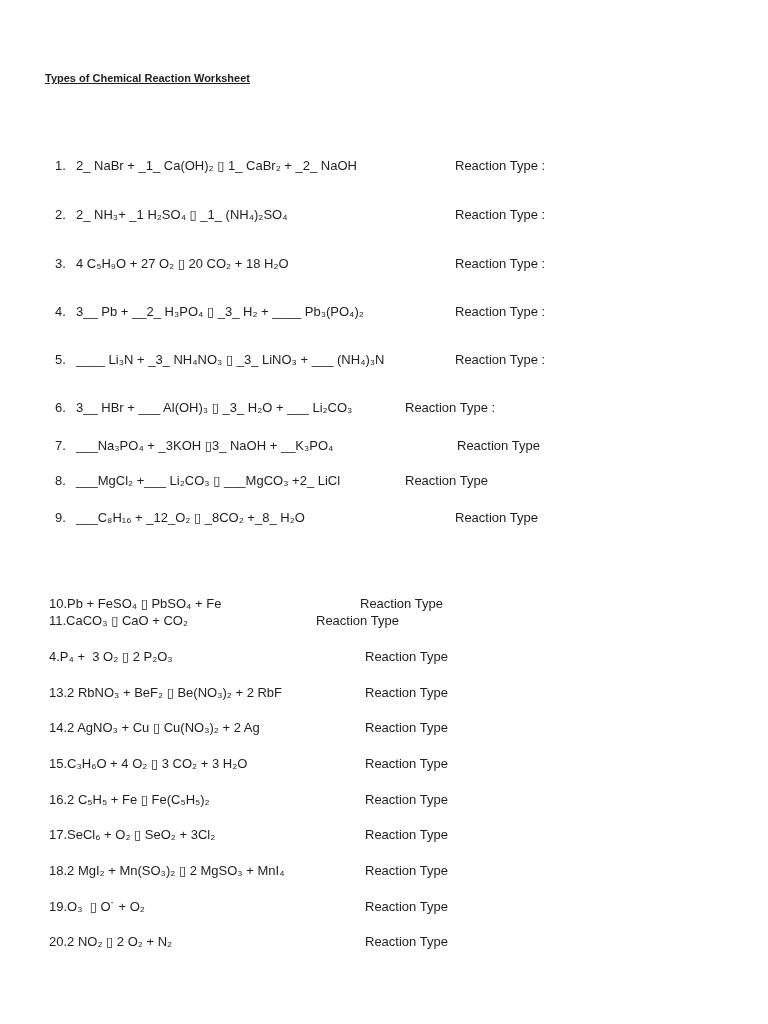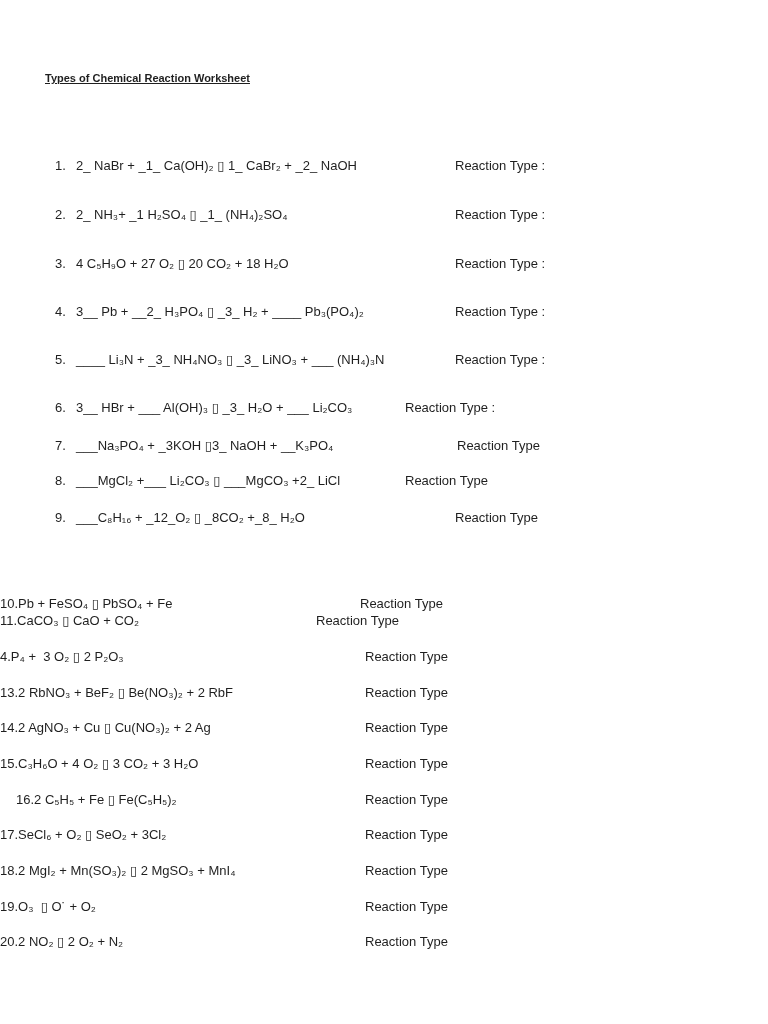--- a/index.html
+++ b/index.html
@@ -33,21 +33,21 @@
   .instructions.p1{top:106px;}
   .instructions.p2{top:540px;}
 
   
   .row{
     position:absolute;left:0;right:0;
     font-size:13px;line-height:16px;white-space:pre;
   }
   .row .num{display:inline-block;}
   .row.sec-a .num{margin-left:55px;width:21px;}
-  .row.sec-b .num{}
+  .row.sec-b .num{margin-left:49px;}
   .row .eq{white-space:pre;}
   .row .rt-label{position:absolute;top:0;white-space:pre;}
 
   
   .footer{
     position:absolute;left:45px;top:955px;
     font-family:"Liberation Serif","DejaVu Serif",serif;
     font-size:14.5px;
   }
 </style>
@@ -69,21 +69,21 @@
       <div class="row sec-a" style="top: 400px;"><span class="num">6.</span><span class="eq">3__ HBr + ___ Al(OH)₃ ▯ _3_ H₂O + ___ Li₂CO₃</span><span class="rt-label" style="left: 405px;">Reaction Type :</span></div>
       <div class="row sec-a" style="top: 438px;"><span class="num">7.</span><span class="eq">___Na₃PO₄ + _3KOH ▯3_ NaOH + __K₃PO₄</span><span class="rt-label" style="left: 457px;">Reaction Type</span></div>
       <div class="row sec-a" style="top: 473px;"><span class="num">8.</span><span class="eq">___MgCl₂ +___ Li₂CO₃ ▯ ___MgCO₃ +2_ LiCl</span><span class="rt-label" style="left: 405px;">Reaction Type</span></div>
       <div class="row sec-a" style="top: 510px;"><span class="num">9.</span><span class="eq">___C₈H₁₆ + _12_O₂ ▯ _8CO₂ +_8_ H₂O</span><span class="rt-label" style="left: 455px;">Reaction Type</span></div>
       <div class="row sec-b" style="top: 596px;"><span class="num">10.</span><span class="eq">Pb + FeSO₄ ▯ PbSO₄ + Fe</span><span class="rt-label" style="left: 360px;">Reaction Type</span></div>
       <div class="row sec-b" style="top: 613px;"><span class="num">11.</span><span class="eq">CaCO₃ ▯ CaO + CO₂</span><span class="rt-label" style="left: 316px;">Reaction Type</span></div>
       <div class="row sec-b" style="top: 649px;"><span class="num">4.</span><span class="eq">P₄ +  3 O₂ ▯ 2 P₂O₃</span><span class="rt-label" style="left: 365px;">Reaction Type</span></div>
       <div class="row sec-b" style="top: 685px;"><span class="num">13.</span><span class="eq">2 RbNO₃ + BeF₂ ▯ Be(NO₃)₂ + 2 RbF</span><span class="rt-label" style="left: 365px;">Reaction Type</span></div>
       <div class="row sec-b" style="top: 720px;"><span class="num">14.</span><span class="eq">2 AgNO₃ + Cu ▯ Cu(NO₃)₂ + 2 Ag</span><span class="rt-label" style="left: 365px;">Reaction Type</span></div>
       <div class="row sec-b" style="top: 756px;"><span class="num">15.</span><span class="eq">C₃H₆O + 4 O₂ ▯ 3 CO₂ + 3 H₂O</span><span class="rt-label" style="left: 365px;">Reaction Type</span></div>
-      <div class="row sec-b" style="top: 792px; padding-left: 16px;"><span class="num">16.</span><span class="eq">2 C₅H₅ + Fe ▯ Fe(C₅H₅)₂</span><span class="rt-label" style="left: 365px;">Reaction Type</span></div>
+      <div class="row sec-b" style="top: 792px;"><span class="num">16.</span><span class="eq">2 C₅H₅ + Fe ▯ Fe(C₅H₅)₂</span><span class="rt-label" style="left: 365px;">Reaction Type</span></div>
       <div class="row sec-b" style="top: 827px;"><span class="num">17.</span><span class="eq">SeCl₆ + O₂ ▯ SeO₂ + 3Cl₂</span><span class="rt-label" style="left: 365px;">Reaction Type</span></div>
       <div class="row sec-b" style="top: 863px;"><span class="num">18.</span><span class="eq">2 MgI₂ + Mn(SO₃)₂ ▯ 2 MgSO₃ + MnI₄</span><span class="rt-label" style="left: 365px;">Reaction Type</span></div>
       <div class="row sec-b" style="top: 899px;"><span class="num">19.</span><span class="eq">O₃  ▯ O˙ + O₂</span><span class="rt-label" style="left: 365px;">Reaction Type</span></div>
       <div class="row sec-b" style="top: 934px;"><span class="num">20.</span><span class="eq">2 NO₂ ▯ 2 O₂ + N₂</span><span class="rt-label" style="left: 365px;">Reaction Type</span></div>
     </div>
 
 
 
 </div>
 

